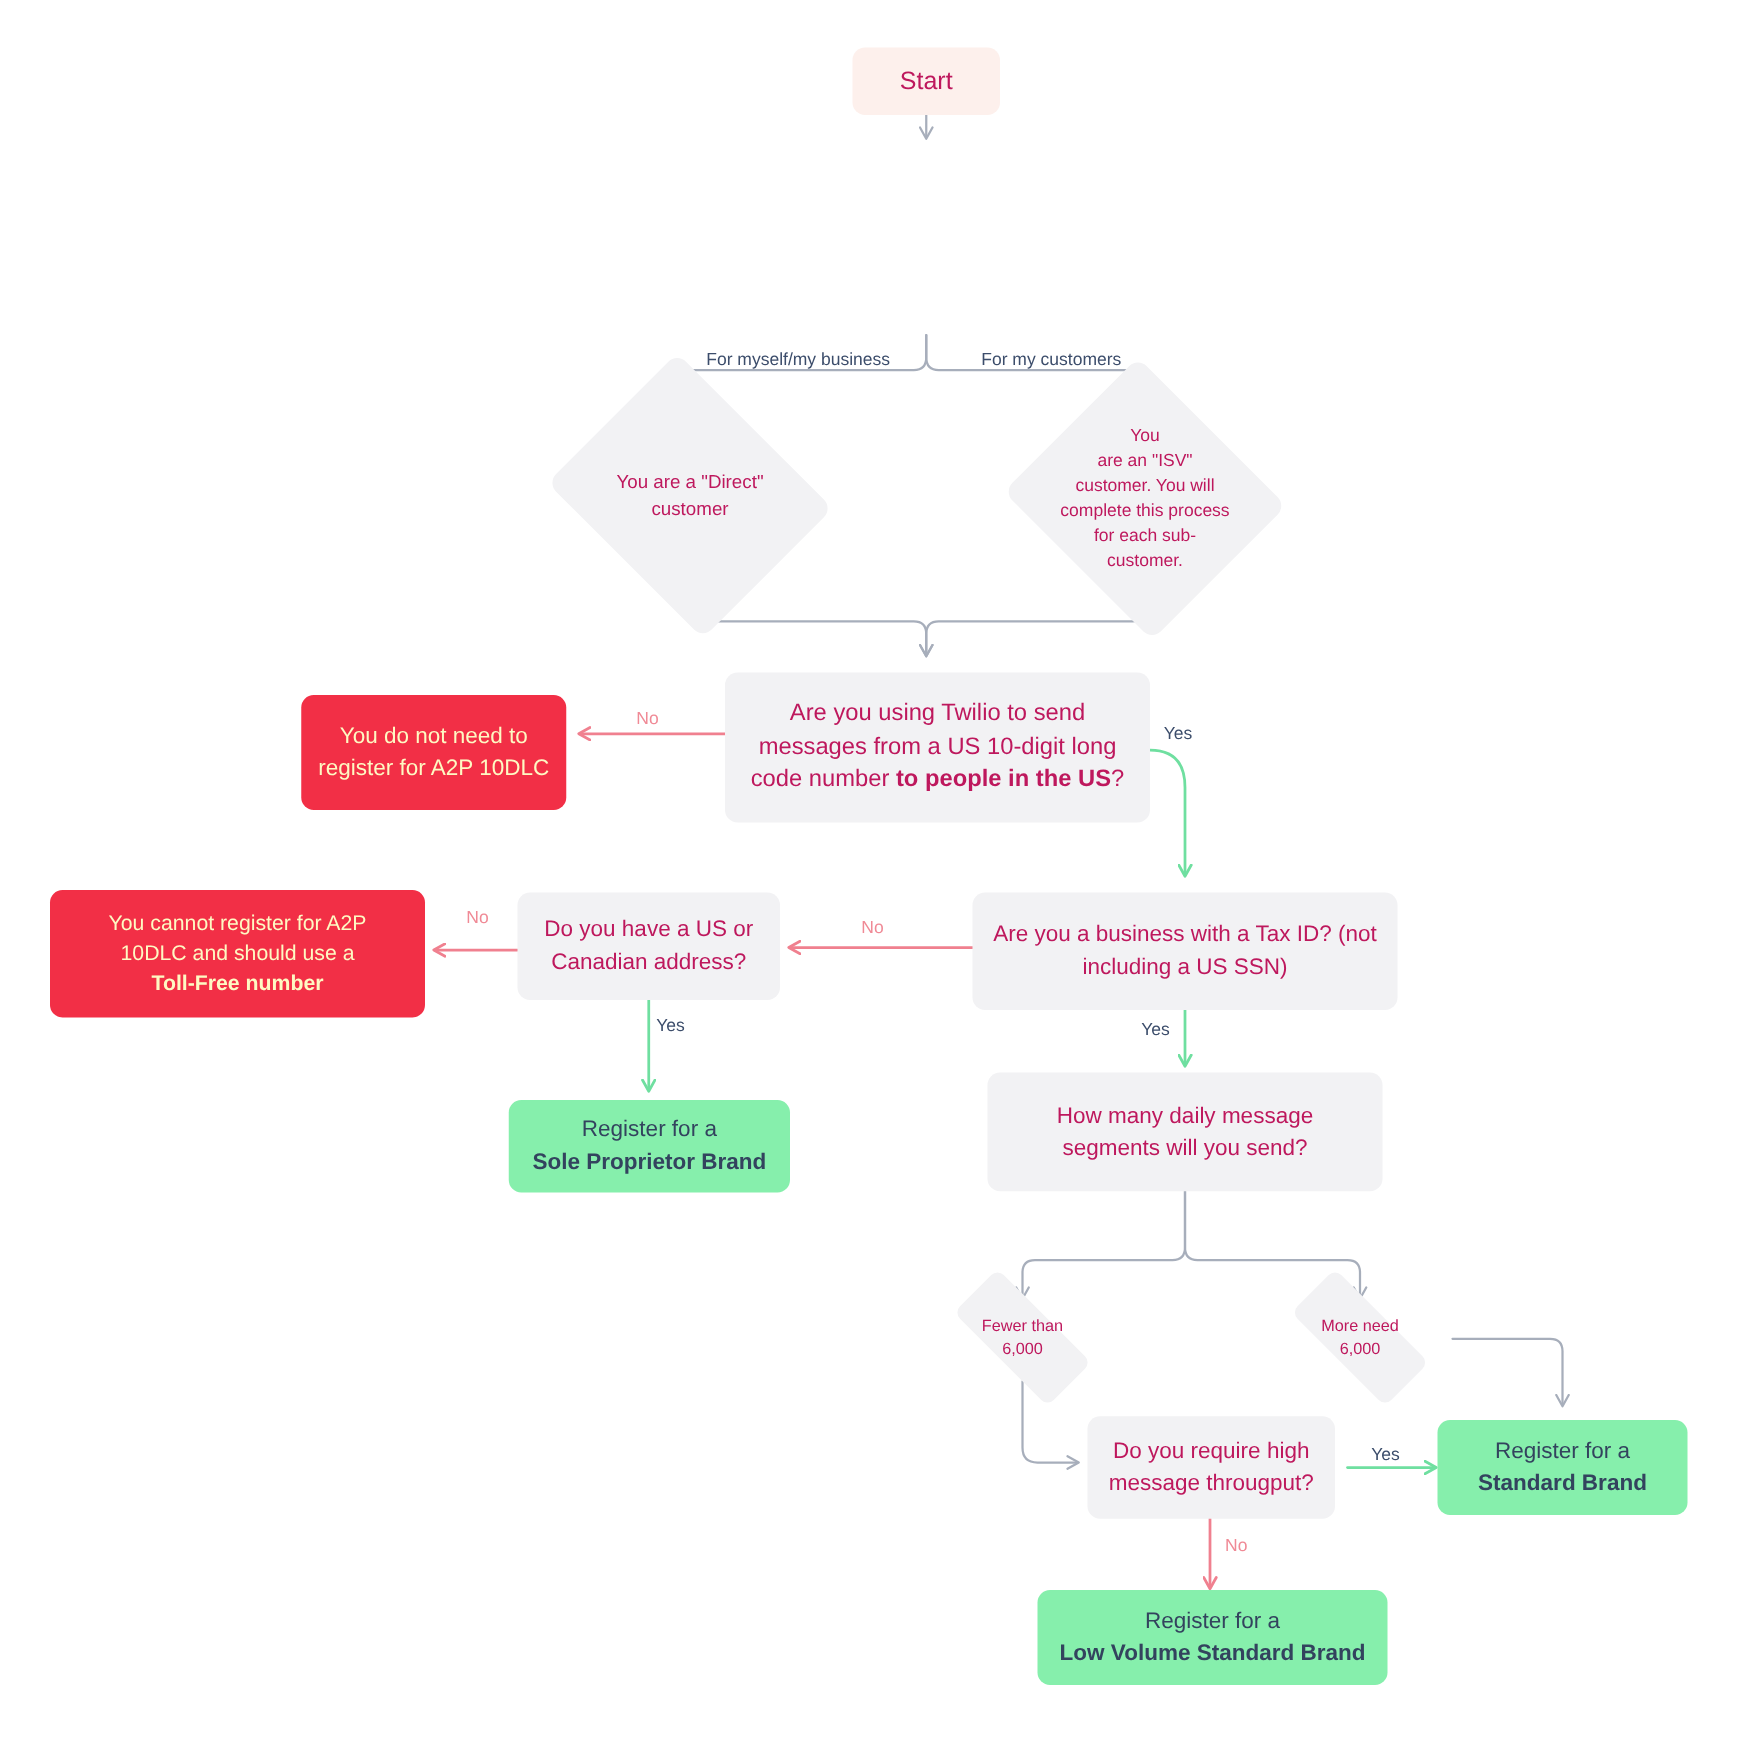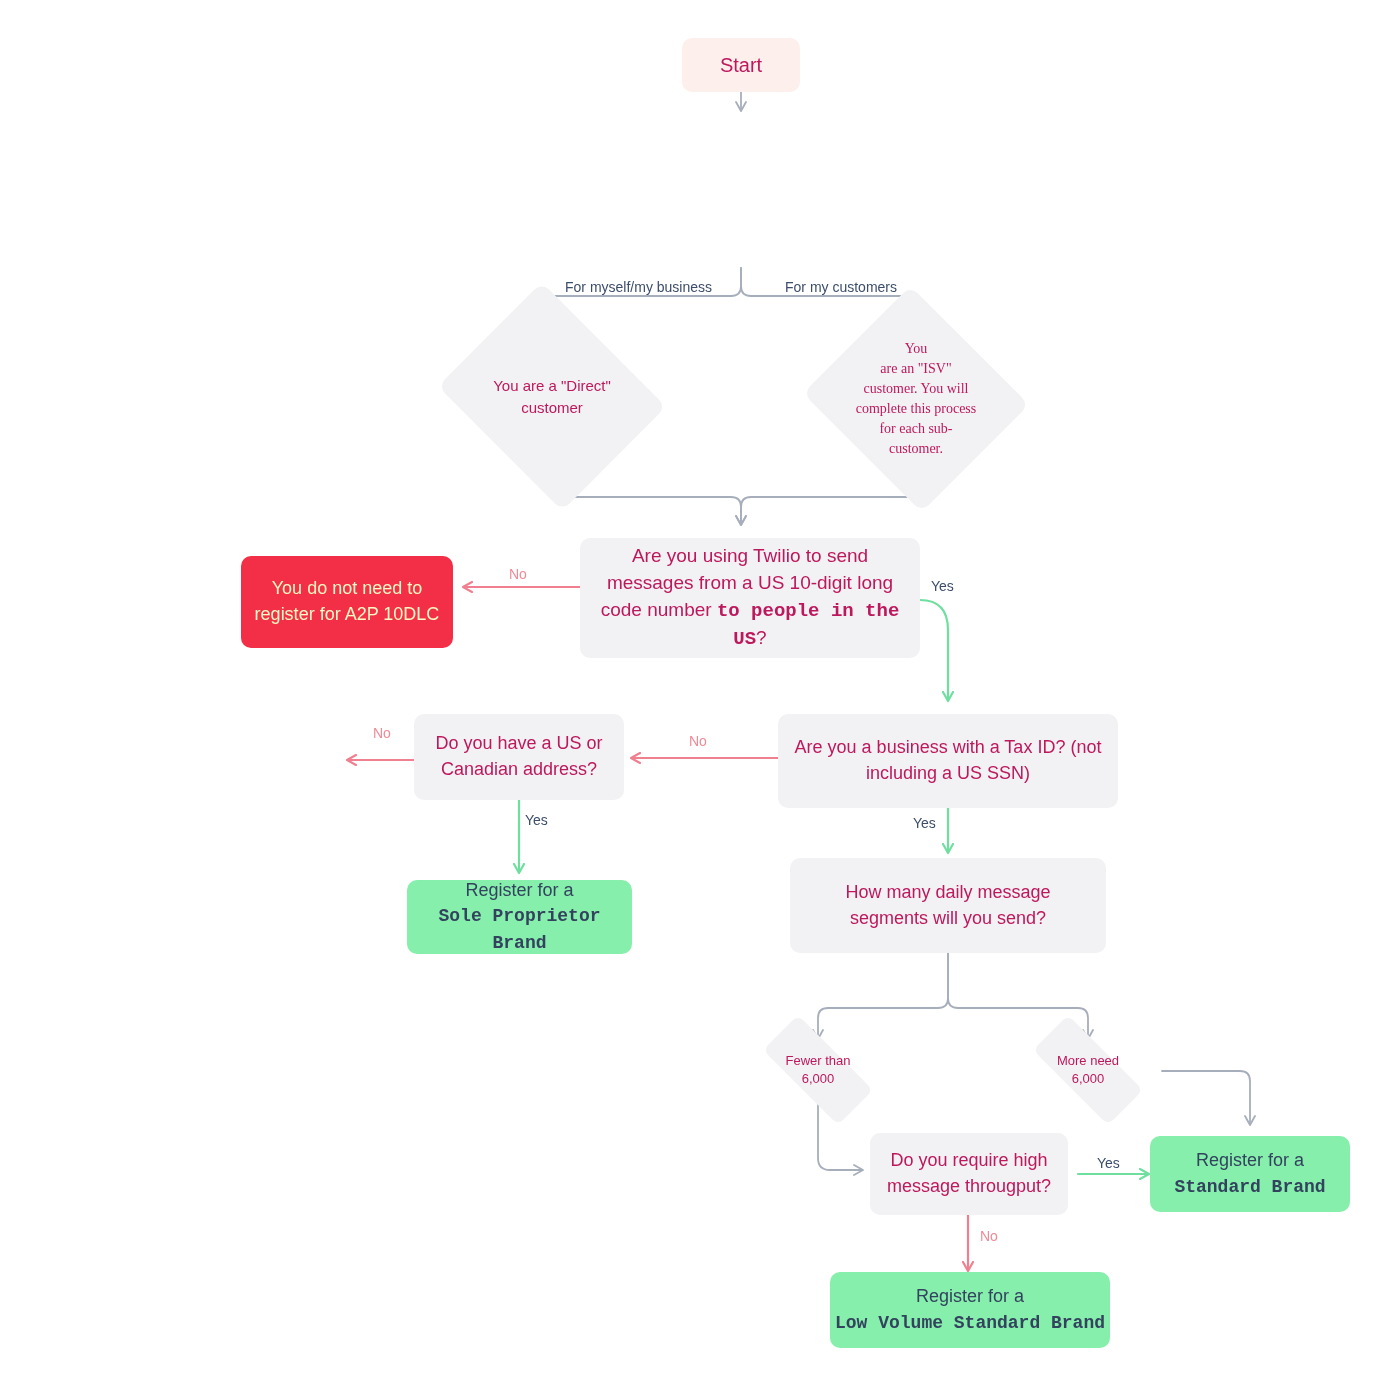--- a/index.html
+++ b/index.html
@@ -73,28 +73,28 @@
   
   .elabel {
     position: absolute;
     color: #3c4d6b;
     font-size: 14px;
     white-space: nowrap;
     line-height: 1;
   }
   .elabel.no  { color: #f08a96; }
 
-  .b { font-weight: bold; font-family: Liberation Mono, monospace; }
+  .b { font-weight: bold; }
 
   .fs20 { font-size: 20px; }
   .fs19 { font-size: 19px; }
   .fs18 { font-size: 18px; }
   .fs17 { font-size: 17px; }
   .fs15 { font-size: 15px; }
-  .fs14 { font-size: 14px; font-family: Liberation Serif, serif; }
+  .fs14 { font-size: 14px; }
   .fs13 { font-size: 13px; }
 </style>
 </head>
 <body>
 
 <div id="canvas">
 
   <svg id="edges" viewBox="0 0 1390 1393">
     <defs>
       <marker id="ahGrey" markerWidth="12" markerHeight="12" refX="9" refY="6" orient="auto" markerUnits="userSpaceOnUse">
@@ -197,20 +197,27 @@
     </span>
   </div>
 
   <div class="node rect grey fs18" style="left:778px; top:714px; width:340px; height:94px;">
     <span class="txt">
       <span>Are you a business with a Tax ID? (not</span><br>
       <span>including a US SSN)</span>
     </span>
   </div>
 
+  <div class="node rect red fs17" style="left:40px; top:712px; width:300px; height:102px;">
+    <span class="txt">
+      <span>You cannot register for A2P</span><br>
+      <span>10DLC and should use a</span><br>
+      <span class="b">Toll-Free number</span>
+    </span>
+  </div>
 
   <div class="node rect blue fs18" style="left:407px; top:880px; width:225px; height:74px;">
     <span class="txt">
       <span>Register for a</span><br>
       <span class="b">Sole Proprietor Brand</span>
     </span>
   </div>
 
   <div class="node rect grey fs18" style="left:790px; top:858px; width:316px; height:95px;">
     <span class="txt">

